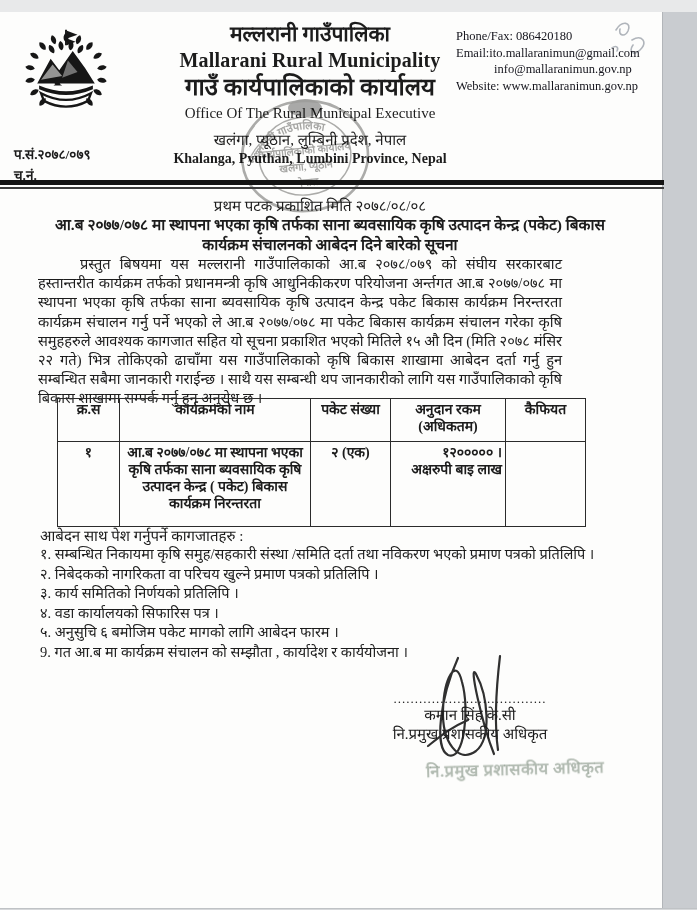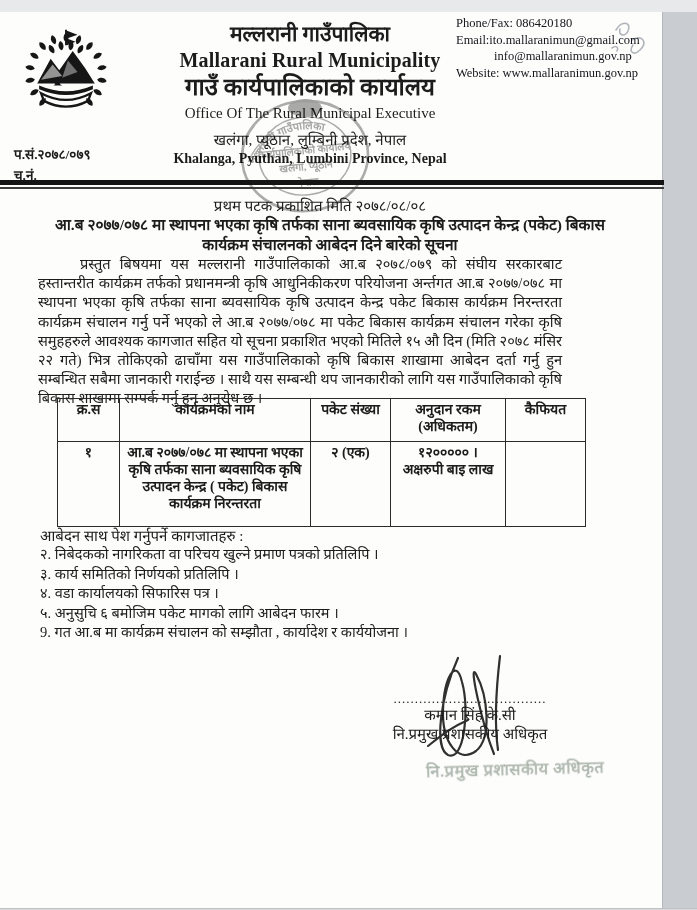--- a/index.html
+++ b/index.html
@@ -17,41 +17,41 @@
 
   
   .logo{position:absolute;left:18px;top:10px;width:96px;height:104px;}
   .head-center{position:absolute;left:55px;top:10px;width:510px;text-align:center;line-height:1.15;}
   .np-title{font-size:21px;font-weight:bold;height:27px;}
   .en-title{font-size:20px;font-weight:bold;height:25px;letter-spacing:.2px;}
   .np-office{font-size:24px;font-weight:bold;height:31px;}
   .en-office{font-size:15px;font-weight:normal;height:27px;text-align:center;}
   .np-addr{font-size:15px;height:19px;}
   .en-addr{font-size:14px;font-weight:bold;height:18px;}
-  .contact{position:absolute;left:456px;top:3px;width:208px;font-size:12.5px;line-height:16.5px;color:#14141c;}
+  .contact{position:absolute;left:456px;top:16px;width:208px;font-size:12.5px;line-height:16.5px;color:#14141c;}
   .contact .indent{padding-left:38px;}
   .refnos{position:absolute;left:14px;top:132px;font-size:13.5px;font-weight:bold;line-height:21px;}
 
   .seal{position:absolute;left:224px;top:80px;width:162px;height:132px;opacity:.5;mix-blend-mode:multiply;}
   .scribble{position:absolute;left:598px;top:2px;width:72px;height:72px;}
 
   .rule1{position:absolute;left:0;top:168px;width:664px;height:5px;background:#141414;}
   .rule2{position:absolute;left:0;top:175px;width:664px;height:2px;background:#3c3c3c;}
 
   
   .pub-line{position:absolute;left:40px;top:183px;width:560px;text-align:center;font-size:15px;}
   .subject{position:absolute;left:30px;top:203px;width:600px;text-align:center;font-weight:bold;font-size:15.5px;line-height:19.5px;}
   .body-par{position:absolute;left:38px;top:243px;width:524px;font-size:14.6px;line-height:19.2px;text-align:justify;text-indent:42px;}
 
   
   table.notice{position:absolute;left:57px;top:386px;width:528px;border-collapse:collapse;table-layout:fixed;font-size:14px;line-height:17px;}
   table.notice td,table.notice th{border:1.6px solid #2b2b2b;padding:2px 3px;vertical-align:top;text-align:center;font-weight:bold;}
   table.notice th{height:38px;}
   table.notice td{height:80px;}
-  .amt{display:block;}
+  .amt{display:block;text-align:right;}
 
   .docs-head{position:absolute;left:40px;top:513px;width:560px;font-size:15px;}
   .docs-list{position:absolute;left:40px;top:534px;width:565px;font-size:14.5px;line-height:17.5px;}
   .docs-list .doc-item{margin-bottom:2px;}
 
   
   .sig-svg{position:absolute;left:388px;top:626px;width:165px;height:145px;}
   .sig-block{position:absolute;left:360px;top:682px;width:220px;text-align:center;}
   .dots{font-size:13px;letter-spacing:1px;line-height:10px;color:#222;}
   .sig-name{font-size:15px;line-height:19px;margin-top:2px;}
@@ -198,20 +198,21 @@
           <span class="amt">१२००००० ।</span>
           <span class="amt">अक्षरुपी बाइ लाख</span>
         </td>
         <td></td>
       </tr>
     </tbody>
   </table>
 
   <div class="docs-head">आबेदन साथ पेश गर्नुपर्ने कागजातहरु :</div>
   <div class="docs-list">
+    <div class="doc-item">१. सम्बन्धित निकायमा कृषि समुह/सहकारी संस्था /समिति दर्ता तथा नविकरण भएको प्रमाण पत्रको प्रतिलिपि ।</div>
     <div class="doc-item">२. निबेदकको नागरिकता वा परिचय खुल्ने प्रमाण पत्रको प्रतिलिपि ।</div>
     <div class="doc-item">३. कार्य समितिको निर्णयको प्रतिलिपि ।</div>
     <div class="doc-item">४. वडा कार्यालयको सिफारिस पत्र ।</div>
     <div class="doc-item">५. अनुसुचि ६ बमोजिम पकेट मागको लागि आबेदन फारम ।</div>
     <div class="doc-item">9. गत आ.ब मा कार्यक्रम संचालन को सम्झौता , कार्यादेश र कार्ययोजना ।</div>
   </div>
 
   <svg class="sig-svg" viewBox="0 0 165 145">
     <g fill="none" stroke="#1f1f1f" stroke-width="2.2" stroke-linecap="round" opacity=".92">
       <path d="M70,20 C52,60 46,110 60,117 C76,124 82,72 74,44 C68,18 56,40 55,72 C54,104 70,126 88,113 C104,100 100,58 88,36 C80,22 94,86 106,116"></path>

